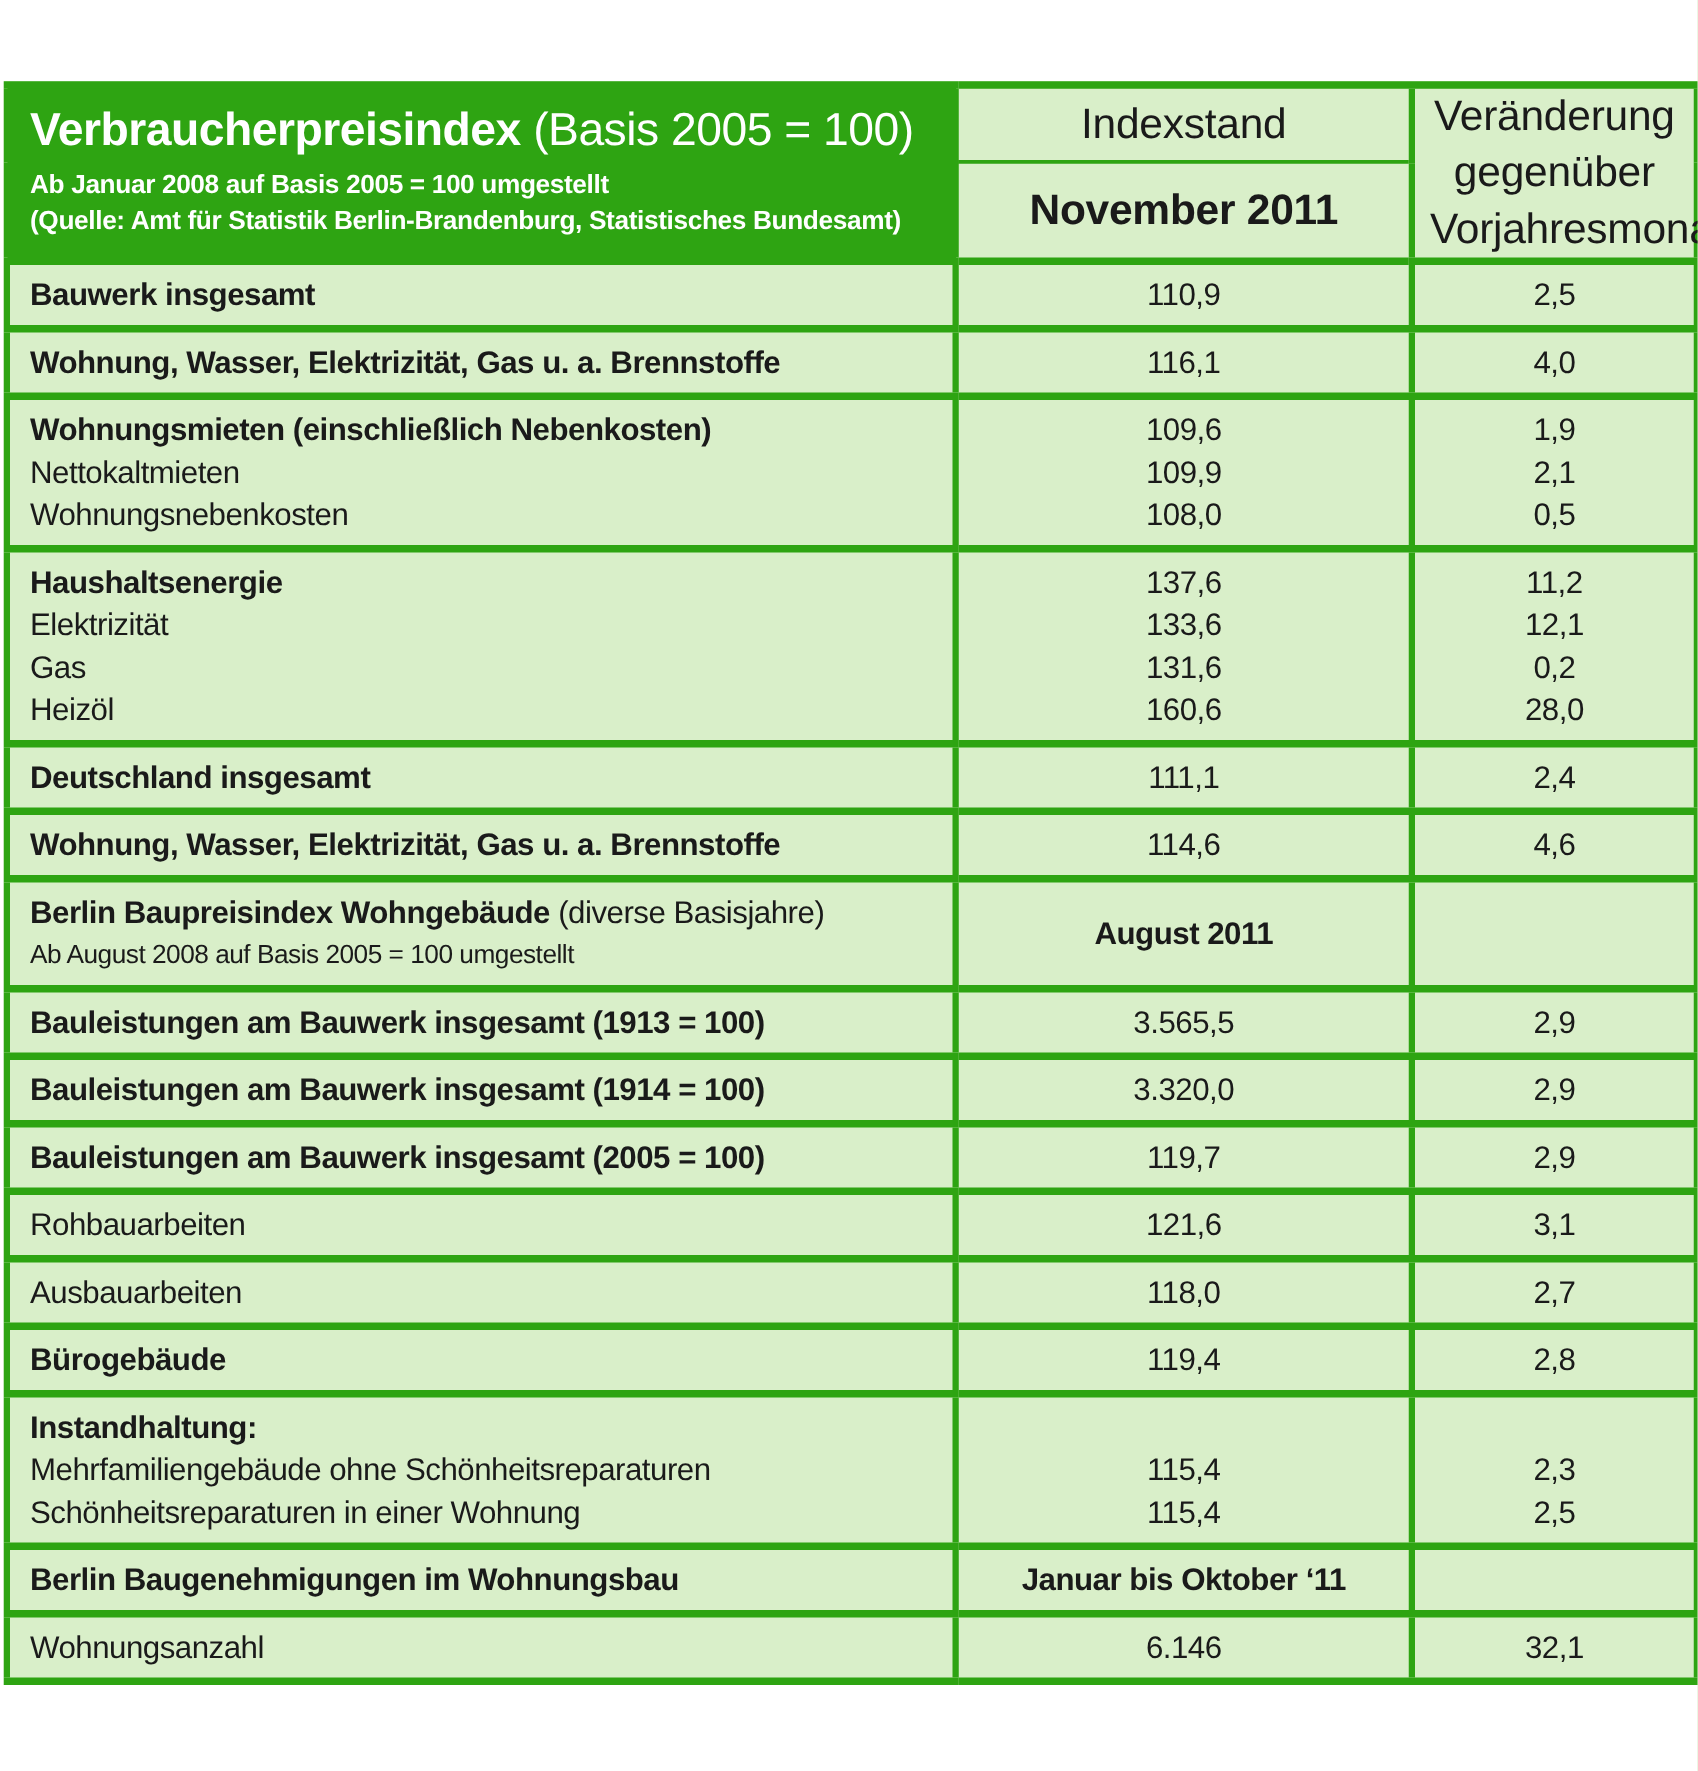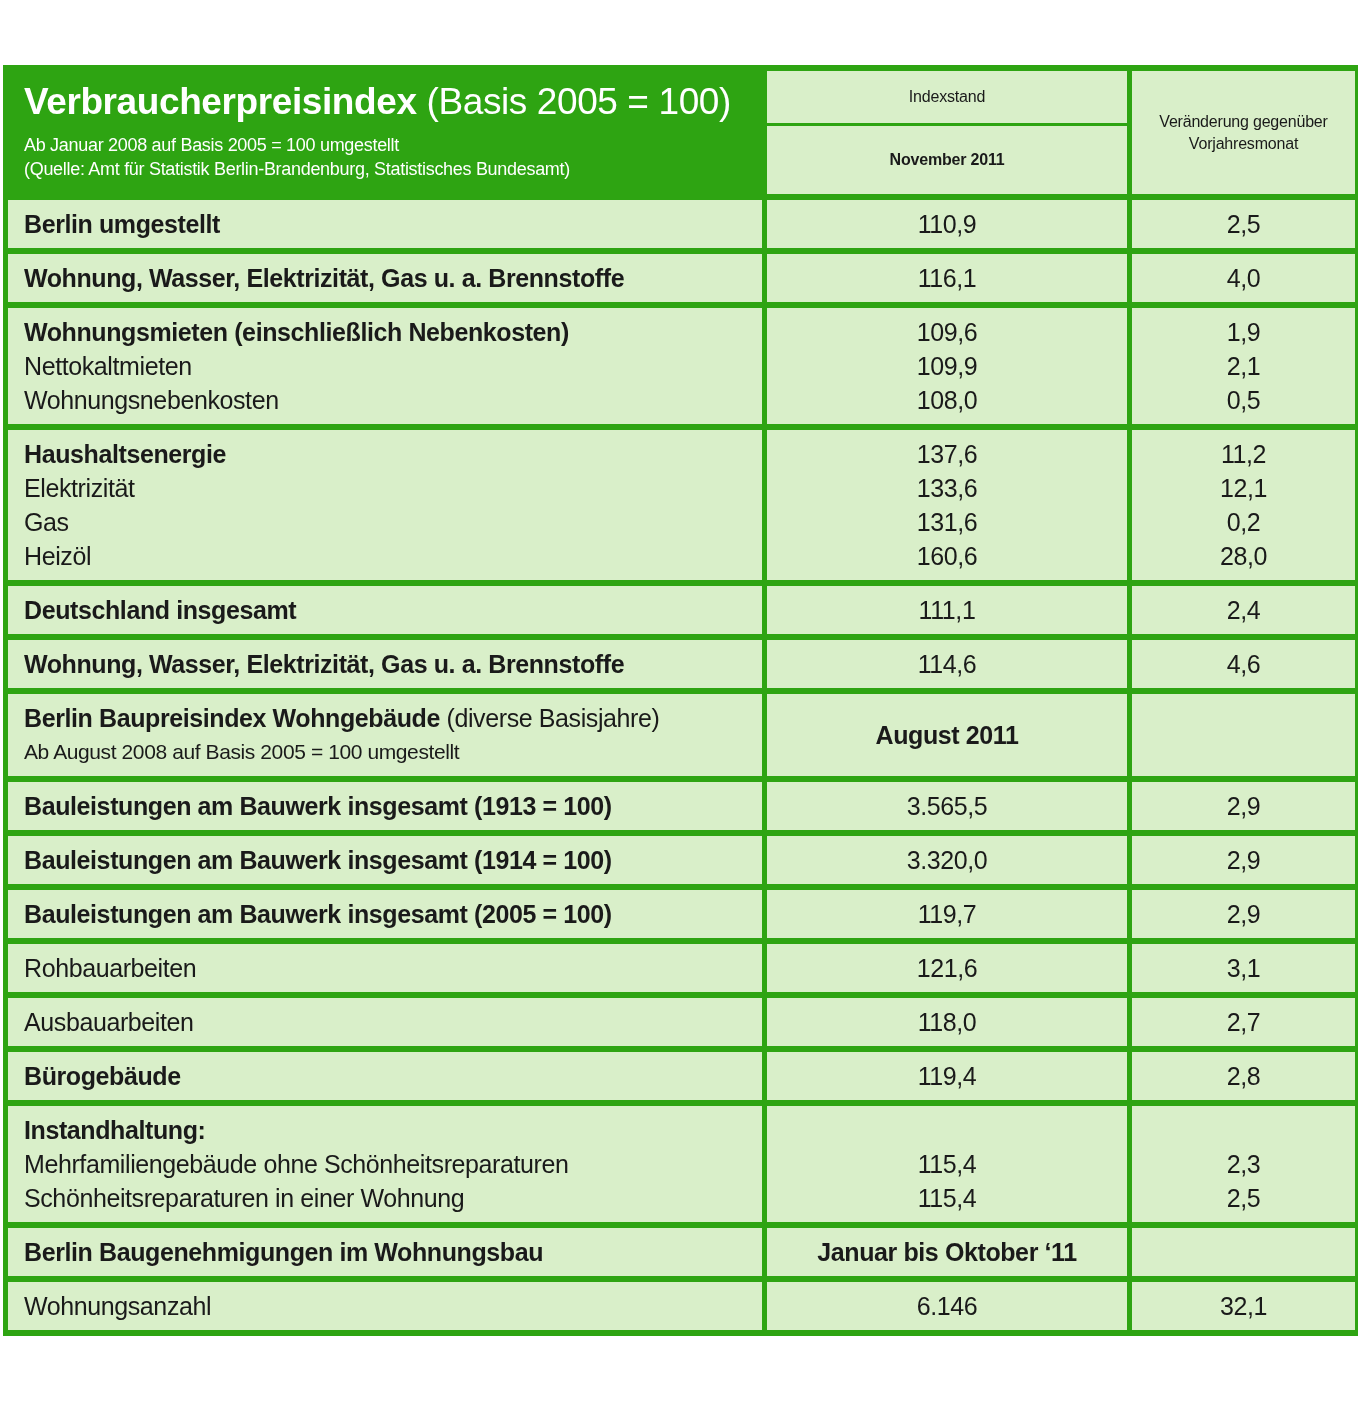--- a/index.html
+++ b/index.html
@@ -36,24 +36,24 @@
     background:var(--green);
     color:#fff;
     vertical-align:middle;
     padding:10px 16px 12px 16px;
   }
   .ttl{
     font-size:37px;font-weight:700;letter-spacing:-0.4px;
     margin-bottom:9px;line-height:1.15;
   }
   .ttl .t-reg{font-weight:400;}
-  .sub{font-size:18px;line-height:1.38;letter-spacing:-0.3px;}
+  .sub{font-size:21px;line-height:1.38;letter-spacing:-0.3px;font-weight:bold;}
   td.hcell{
     text-align:center;vertical-align:middle;
-    font-size:16px;letter-spacing:-0.2px;
+    font-size:34px;letter-spacing:-0.2px;
   }
   td.hsplit-top{height:52px;border-bottom-width:3px;}
   td.hsplit-bottom{height:66px;border-top-width:3px;font-weight:700;margin-top:44px;}
   td.hchange{line-height:1.32;padding:0 12px;}
   
   tbody td{vertical-align:top;padding:7px 0;}
   tbody td.cl{padding-left:16px;padding-right:10px;}
   tbody td.mid{vertical-align:middle;}
   .ln{
     min-height:34px;line-height:34px;
@@ -85,21 +85,21 @@
         <td class="hcell hsplit-top">Indexstand</td>
         <td class="hcell hchange" rowspan="2">Veränderung gegenüber Vorjahresmonat</td>
       </tr>
       <tr>
         <td class="hcell hsplit-bottom">November 2011</td>
       </tr>
     </thead>
     <tbody>
         <tr>
           <td class="cl">
-            <div class="ln b"><span>Berlin umgestellt</span></div>
+            <div class="ln b"><span>Bauwerk insgesamt</span></div>
           </td>
           <td class="cv">
             <div class="ln">110,9</div>
           </td>
           <td class="cv">
             <div class="ln">2,5</div>
           </td>
         </tr>
         <tr>
           <td class="cl">

